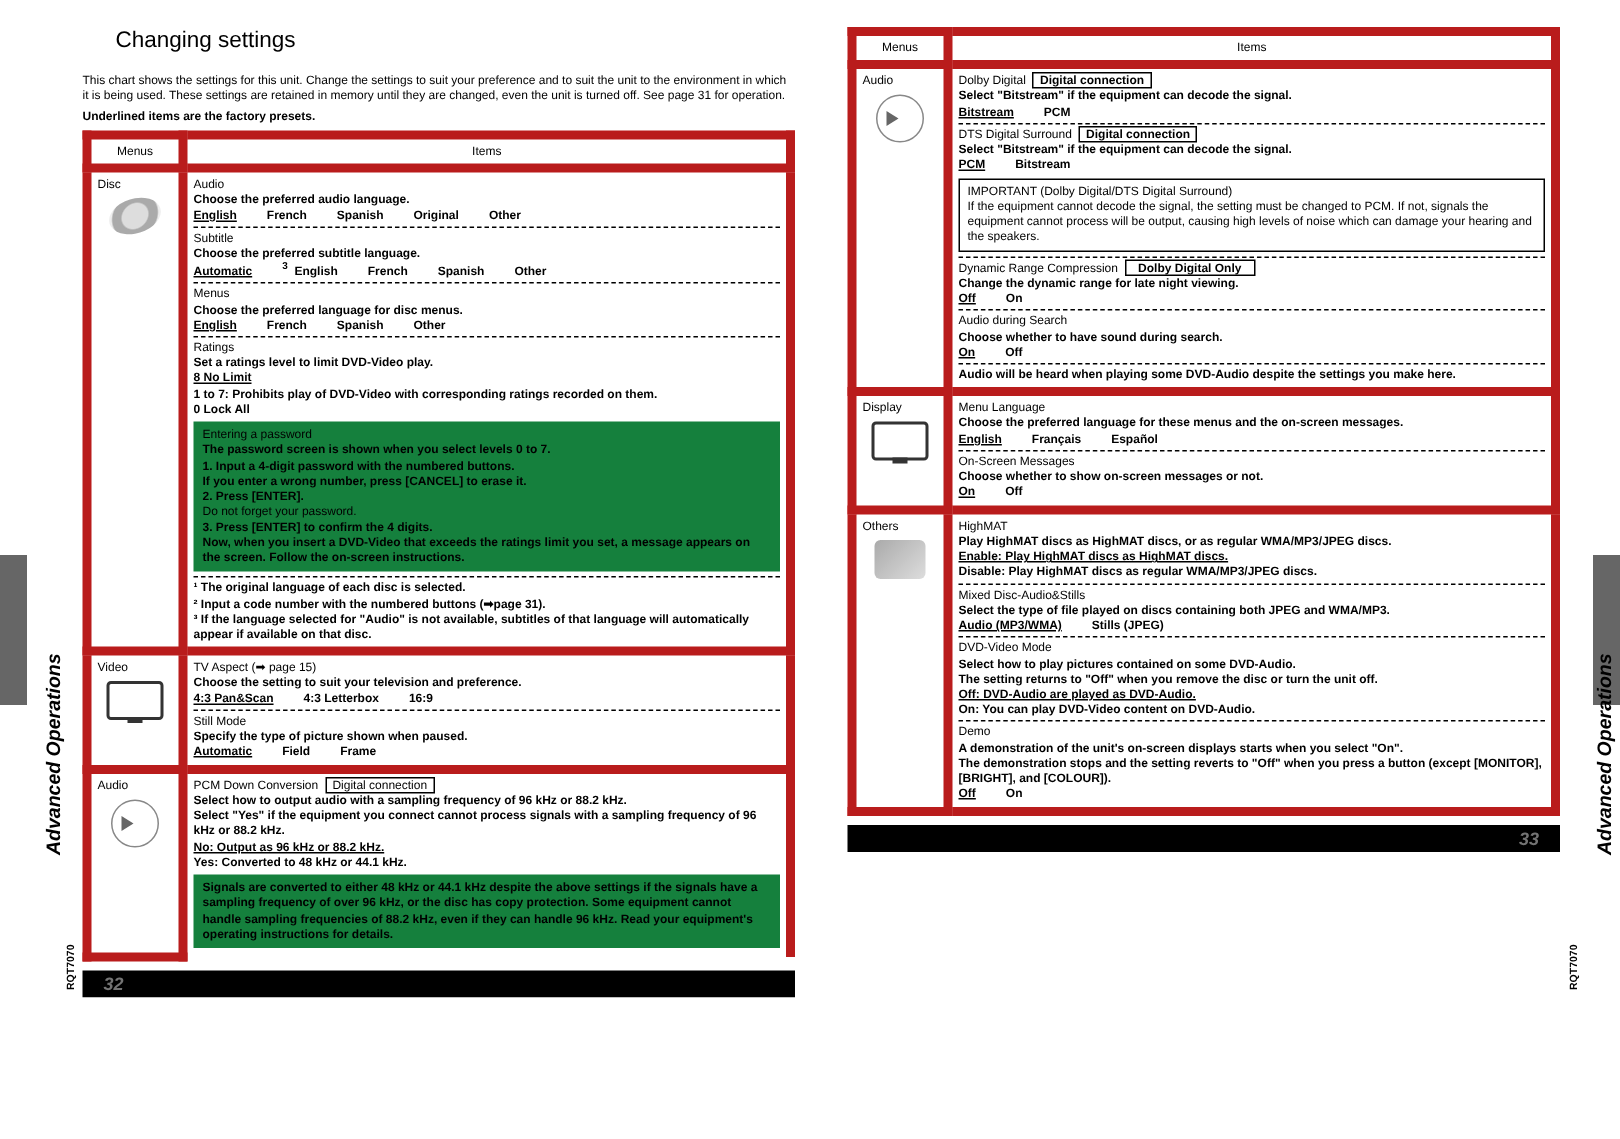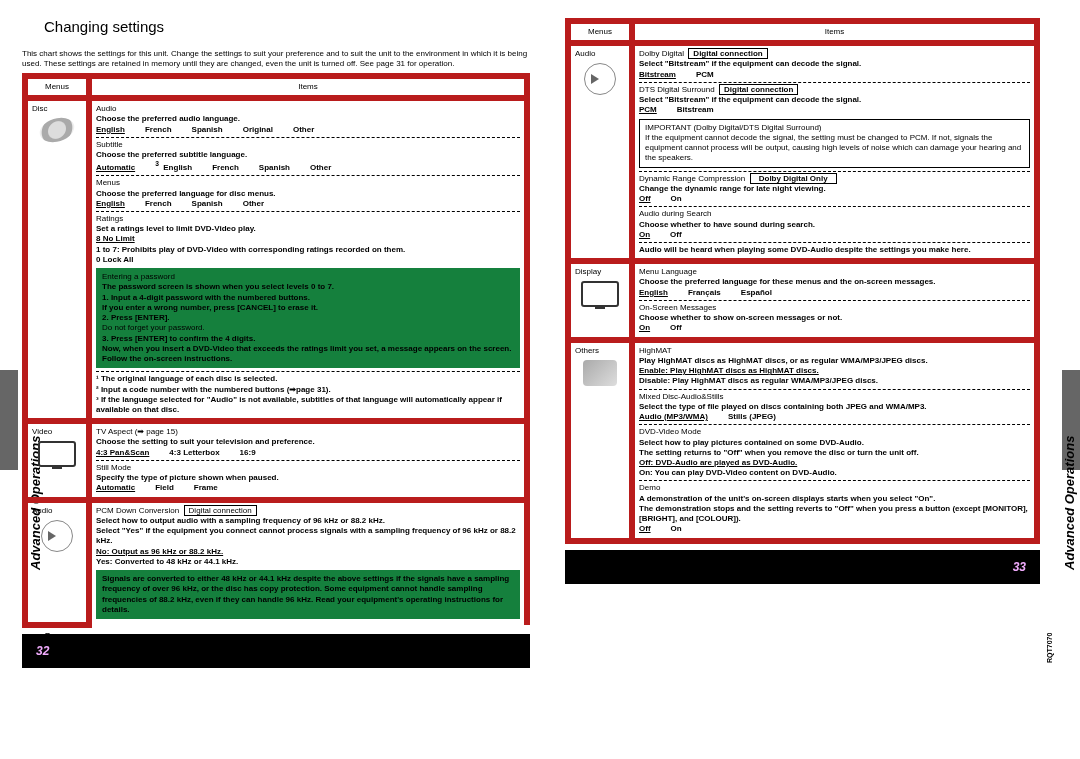--- a/index.html
+++ b/index.html
@@ -12,21 +12,21 @@
 }
 .spread {
   display: flex;
   position: relative;
 }
 .page {
   width: 540px;
   box-sizing: border-box;
   position: relative;
 }
-.page-left { padding: 18px 10px 0 22px; }
+.page-left { padding: 18px 10px 0 55px; }
 .page-right { padding: 18px 40px 0 25px; }
 .heading { font-size: 15px; font-weight: 400; margin: 0 0 14px 22px; }
 .intro { font-size: 8px; line-height: 1.25; margin: 0 0 4px 0; }
 .intro.bold { font-weight: bold; }
 table.settings {
   border-collapse: collapse;
   width: 100%;
   font-size: 8px;
   line-height: 1.28;
 }
@@ -72,22 +72,22 @@
   position: absolute;
   width: 18px;
   height: 100px;
   background: #666;
   top: 370px;
 }
 .edge-tab.l { left: 0; }
 .edge-tab.r { right: 0; }
 .page-footer {
   background: #000;
-  color: #f0abfc;
-  height: 34px;
+  color: #737373;
+  height: 18px;
   width: 100%;
   display: flex;
   align-items: center;
   font-style: italic;
   font-weight: bold;
   font-size: 12px;
   box-sizing: border-box;
   margin-top: 6px;
 }
 .page-footer.l { padding-left: 14px; }
@@ -110,20 +110,21 @@
   <div class="edge-tab l"></div>
   <div class="edge-tab r"></div>
   <div class="side-label left">Advanced Operations</div>
   <div class="side-label right">Advanced Operations</div>
   <div class="rqt l">RQT7070</div>
   <div class="rqt r">RQT7070</div>
 
   <div class="page page-left">
     <h1 class="heading">Changing settings</h1>
     <p class="intro">This chart shows the settings for this unit. Change the settings to suit your preference and to suit the unit to the environment in which it is being used. These settings are retained in memory until they are changed, even the unit is turned off. See page 31 for operation.</p>
+    <p class="intro bold">Underlined items are the factory presets.</p>
 
     <table class="settings">
       <tbody>
           <tr>
         <th>Menus</th>
         <th>Items</th>
       </tr>
 
       <tr>
         <td class="menu-col">

